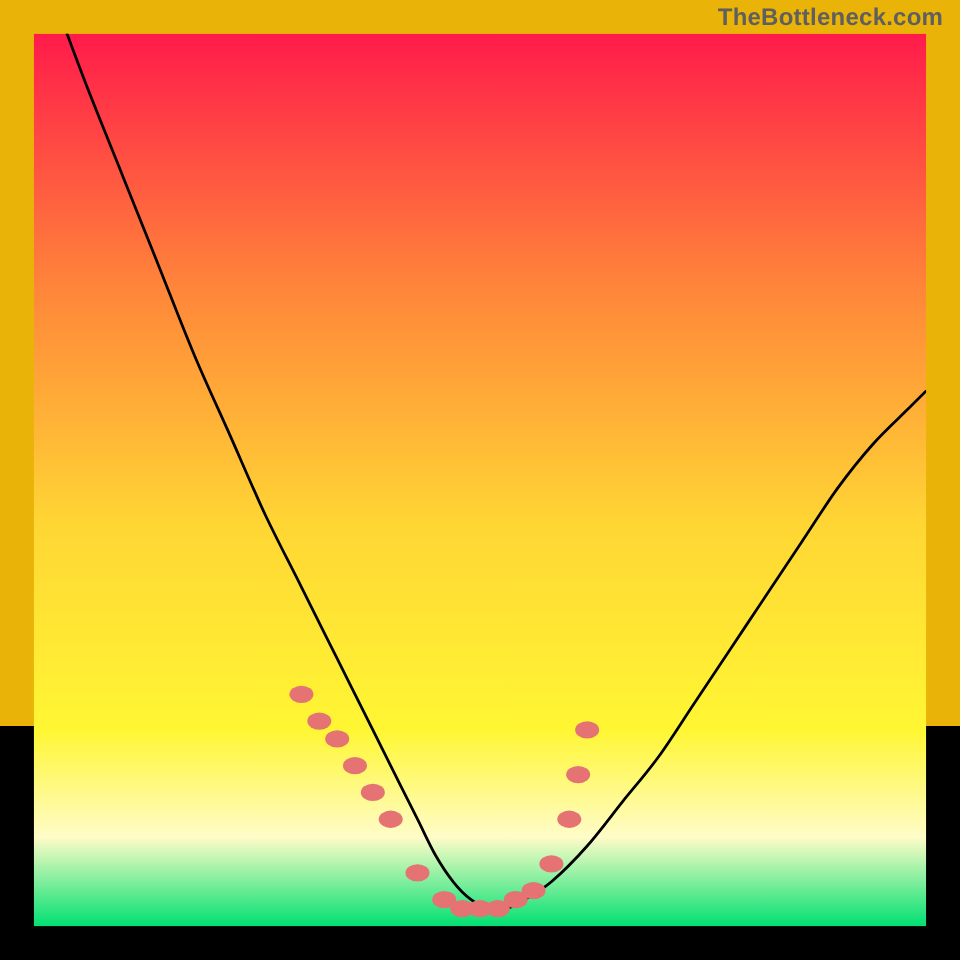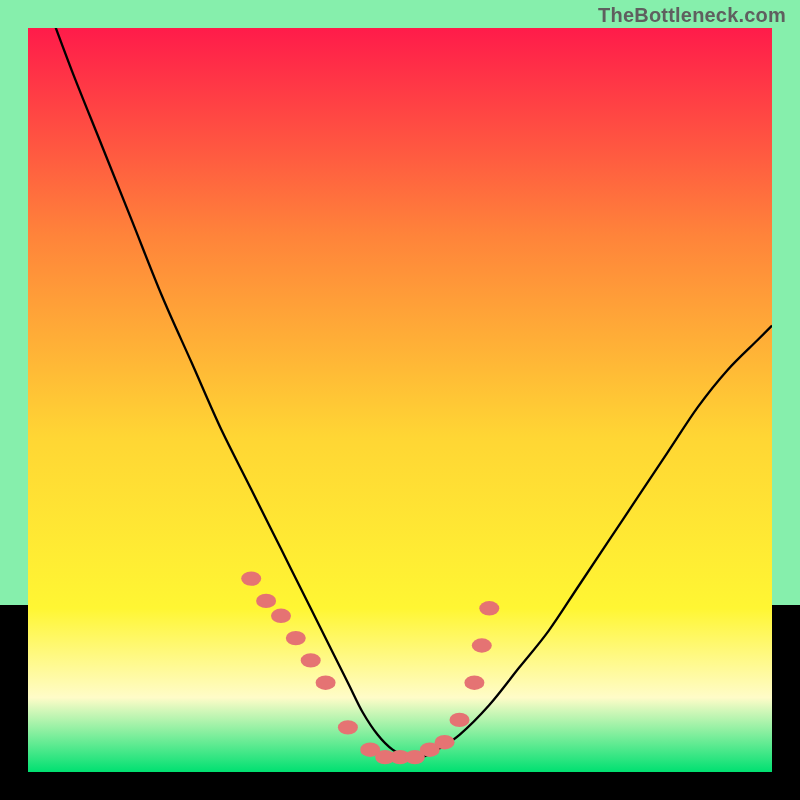--- a/index.html
+++ b/index.html
@@ -10,21 +10,21 @@
     background: #000;
     font-family: Arial, Helvetica, sans-serif;
     overflow: hidden;
   }
   .frame {
     position: absolute;
     top: 0;
     left: 0;
     width: 800px;
     height: 605px;
-    background: #86efac;
+    background: #eab308;
   }
   .plot {
     position: absolute;
     top: 28px;
     left: 28px;
     width: 744px;   
     height: 744px;
     overflow: hidden;
   }
   .plot svg {

